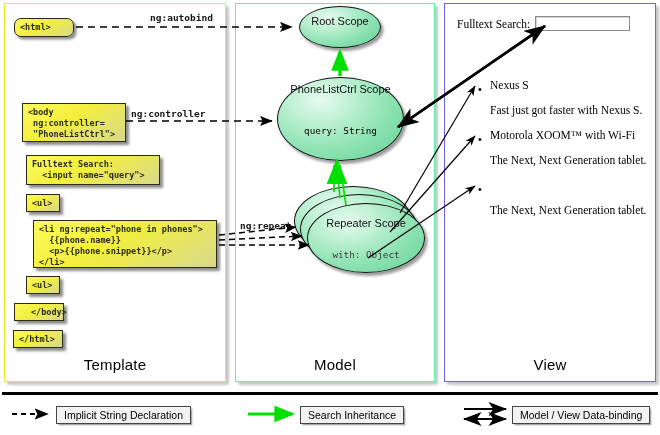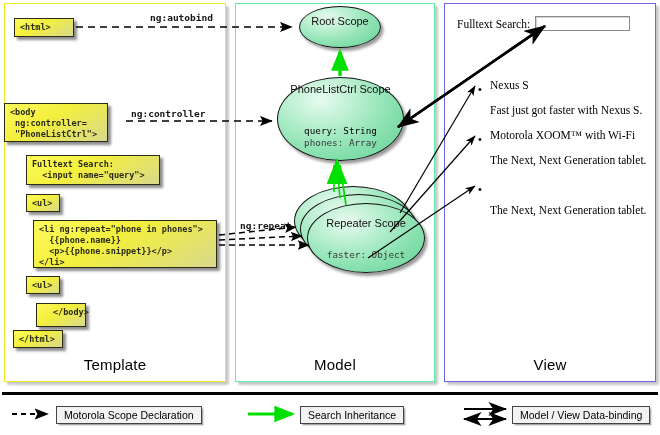--- a/index.html
+++ b/index.html
@@ -76,60 +76,59 @@
   <div class="col-shadow" style="left:238px;top:6px;width:200px;height:379px;"></div>
   <div class="col" id="col-model">
     <div class="col-label">Model</div>
   </div>
 
   <div class="col-shadow" style="left:447px;top:6px;width:212px;height:379px;"></div>
   <div class="col" id="col-view">
     <div class="col-label">View</div>
   </div>
 
-  <div class="ybox" style="left:14px;top:18px;width:60px;height:19px;">&lt;html&gt;</div>
-
-  <div class="ybox" style="left:4px;top:103px;width:104px;height:39px;">&lt;body
+  <div class="ybox" style="left:14px;top:18px;width:60px;height:19px;border-radius:7px;">&lt;html&gt;</div>
+
+  <div class="ybox" style="left:22px;top:103px;width:104px;height:39px;">&lt;body
  ng:controller=
  "PhoneListCtrl"&gt;</div>
 
   <div class="ybox" style="left:26px;top:155px;width:134px;height:30px;">Fulltext Search:
   &lt;input name="query"&gt;</div>
 
   <div class="ybox" style="left:26px;top:194px;width:34px;height:18px;">&lt;ul&gt;</div>
 
   <div class="ybox" style="left:33px;top:220px;width:184px;height:48px;">&lt;li ng:repeat="phone in phones"&gt;
   {{phone.name}}
   &lt;p&gt;{{phone.snippet}}&lt;/p&gt;
 &lt;/li&gt;</div>
 
   <div class="ybox" style="left:26px;top:276px;width:34px;height:18px;">&lt;ul&gt;</div>
 
-  <div class="ybox" style="left:36px;top:303px;width:50px;height:24px;padding-left:16px;">&lt;/body&gt;</div>
+  <div class="ybox" style="left:14px;top:303px;width:50px;height:18px;padding-left:16px;">&lt;/body&gt;</div>
 
   <div class="ybox" style="left:13px;top:330px;width:50px;height:18px;">&lt;/html&gt;</div>
 
   <div class="ell" style="left:299px;top:6px;width:82px;height:42px;">
     <div class="ell-txt" style="top:8px;">Root
 Scope</div>
   </div>
 
   <div class="ell" style="left:277px;top:77px;width:127px;height:84px;">
     <div class="ell-txt" style="top:5px;">PhoneListCtrl
 Scope</div>
     <div class="ell-props" style="top:47px;font-weight:normal;color:#000;">query: String</div>
-    <div class="ell-props" style="top:59px;">phones: Array</div>
   </div>
 
   <div class="ell" style="left:294px;top:186px;width:118px;height:70px;"></div>
   <div class="ell" style="left:300px;top:194px;width:118px;height:70px;"></div>
   <div class="ell" style="left:307px;top:203px;width:118px;height:70px;">
     <div class="ell-txt" style="top:13px;">Repeater
 Scope</div>
-    <div class="ell-props" style="top:45px;">faster: Object</div>
+    <div class="ell-props" style="top:45px;">with: Object</div>
   </div>
 
   <div class="v-label" style="left:457px;top:18px;">Fulltext Search:</div>
   <div class="v-input" style="left:535px;top:16px;width:95px;height:15px;" title=""></div>
 
   <div class="v-bullet" style="left:478px;top:84px;">•</div>
   <div class="v-item" style="left:490px;top:79px;">Nexus S</div>
   <div class="v-item" style="left:490px;top:104px;">Fast just got faster with Nexus S.</div>
 
   <div class="v-bullet" style="left:478px;top:134px;">•</div>
@@ -199,17 +198,17 @@
     </g>
     <g>
       <line x1="464" y1="409" x2="506" y2="409" stroke="#000" stroke-width="2.2" marker-end="url(#ah-thin)"></line>
       <line x1="506" y1="419" x2="464" y2="419" stroke="#000" stroke-width="2.2" marker-end="url(#ah-thin)"></line>
       <line x1="464" y1="419" x2="506" y2="419" stroke="#000" stroke-width="2.2" marker-end="url(#ah-thin)"></line>
     </g>
   </svg>
 
   <div id="legend-rule"></div>
 
-  <div class="lg-box" style="left:56px;top:406px;">Motorola Scope Declaration</div>
+  <div class="lg-box" style="left:56px;top:406px;">Implicit String Declaration</div>
   <div class="lg-box" style="left:300px;top:406px;">Search Inheritance</div>
   <div class="lg-box" style="left:512px;top:406px;">Model / View Data-binding</div>
 
 </div>
 
 </body></html>

